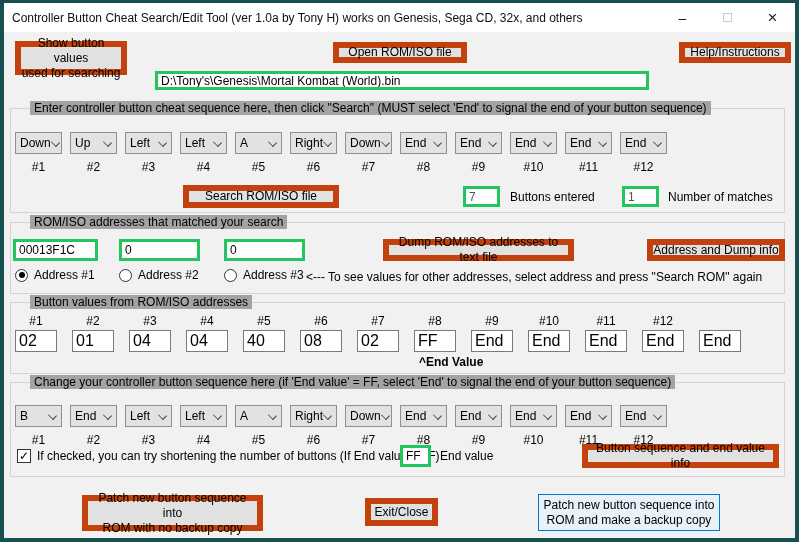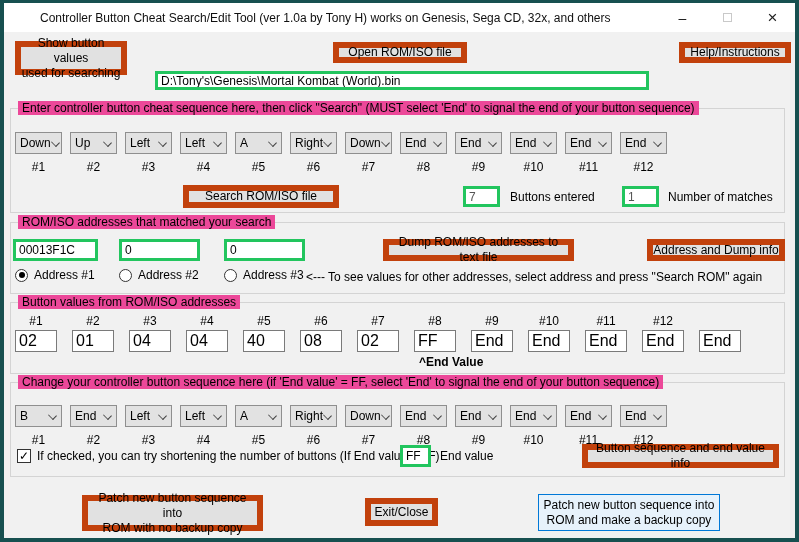--- a/index.html
+++ b/index.html
@@ -1,38 +1,38 @@
 <!DOCTYPE html>
 <html><head>
 <meta charset="utf-8">
 <style>
   * { margin:0; padding:0; box-sizing:border-box; }
   html,body { width:799px; height:542px; overflow:hidden; }
   body { background:#175050; font-family:"Liberation Sans", sans-serif; font-size:12px; color:#000; }
 
   .titlebar { position:absolute; top:3px; left:4px; right:4px; height:29px; background:#ffffff;
-              display:flex; align-items:center;padding-left:28px; }
+              display:flex; align-items:center; }
   .title-text { margin-left:8px; font-size:12px; color:#101010; }
   .win-controls { margin-left:auto; display:flex; height:100%; }
   .win-btn { width:45px; height:100%; display:flex; align-items:center; justify-content:center;
              font-size:14px; color:#222; }
   .max-box { width:9px; height:9px; border:1px solid #c9c9c9; display:inline-block; }
 
   .client { position:absolute; top:32px; left:4px; right:4px; bottom:4px; background:#f1f1f1; }
 
   .btn { position:absolute; background:#e1e1e1; border:6px solid #c2410c; color:#000;
          display:flex; align-items:center; justify-content:center; text-align:center;
          font-size:12px; line-height:1.25; white-space:pre-line; cursor:default; }
   .btn.focused { background:#e7f2fb; border:1px solid #0078d7; }
 
   .tb { position:absolute; background:#ffffff; border:3px solid #22c55e; font-size:12px;
         padding:1px 3px; font-family:"Liberation Sans", sans-serif; color:#000; }
 
   .gb { position:absolute; left:6px; width:775px; border:1px solid #d4d4d4; background:#f1f1f1; }
-  .gb-title { position:absolute; top:-8px; left:7px; background:#ec4899; padding:0 4px;
+  .gb-title { position:absolute; top:-8px; left:19px; background:#a3a3a3; padding:0 4px;
               font-size:12px; white-space:nowrap; }
 
   .row { position:absolute; display:flex; }
   .combo-row { gap:8px; }
   .combo { width:47px; height:22px; background:#e2e2e2; border:1px solid #8f8f8f;
            display:flex; align-items:center; justify-content:space-between; padding:0 5px 0 4px; }
   .combo-val { font-size:12px; }
   .chev { width:8px; height:8px; position:relative; }
   .chev::after { content:""; position:absolute; left:1px; top:0px; width:6px; height:6px;
                  border-right:1.5px solid #404040; border-bottom:1.5px solid #404040;

